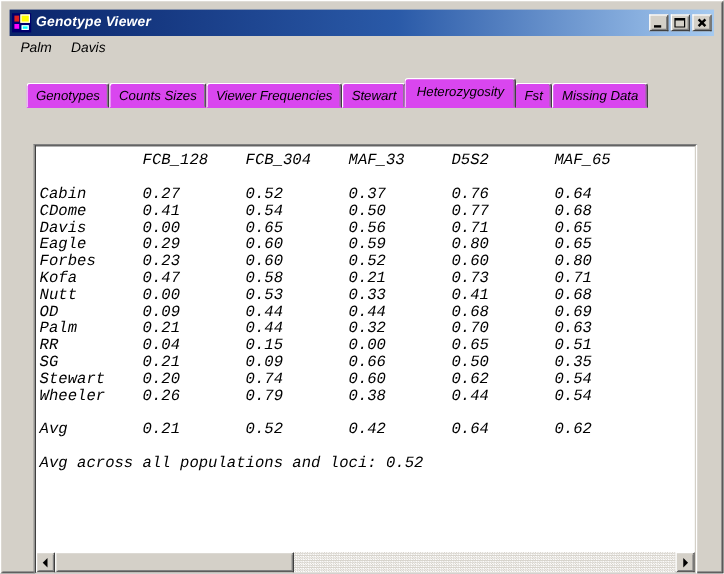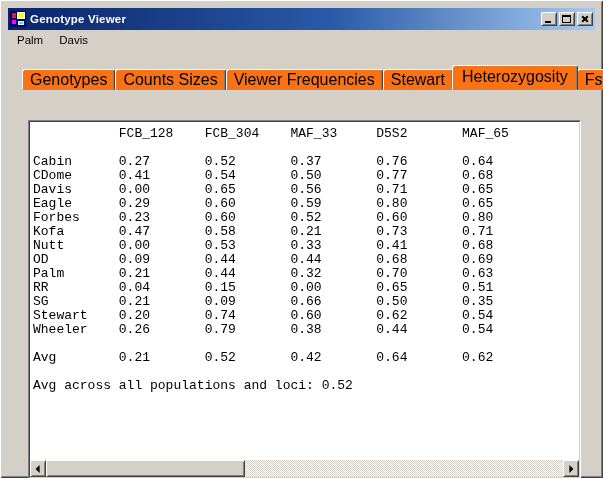--- a/index.html
+++ b/index.html
@@ -2,20 +2,21 @@
 <html><head>
 <meta charset="utf-8">
 <style>
   html,body { margin:0; padding:0; background:#ffffff; }
   * { box-sizing:border-box; }
   .window {
     position:relative; width:603px; height:478px; background:#d4d0c8;
     font-family:"Liberation Sans", sans-serif;
     box-shadow: inset 1px 1px 0 #ffffff, inset -1px -1px 0 #404040,
                 inset 2px 2px 0 #d4d0c8, inset -2px -2px 0 #808080;
+    font-style: italic;
   }
   
   .titlebar {
     position:absolute; left:8px; top:8px; right:8px; height:22px;
     background:linear-gradient(90deg,#0a246a 0%, #2a5aa8 55%, #a6caf0 100%);
     display:flex; align-items:center; padding-left:2px;
   }
   .app-icon { width:16px; height:16px; position:relative; background:#00006b; flex:none; margin-right:4px; }
   .app-icon .b1 { position:absolute; left:2px; top:2px;  width:4px; height:5px; background:#e02020; }
   .app-icon .b2 { position:absolute; left:2px; top:9px;  width:4px; height:4px; background:#ff00ff; }
@@ -35,21 +36,21 @@
     content:""; position:absolute; left:3px; top:5px; width:8px; height:2px; background:#000;
   }
   .glyph-x::before { transform:rotate(45deg); }
   .glyph-x::after  { transform:rotate(-45deg); }
   
   .menubar { position:absolute; left:9px; top:31px; right:9px; height:19px; display:flex; align-items:center; }
   .menu-item { font-size:11.5px; color:#000; padding:2px 8px 3px 8px; }
   
   .tabstrip { position:absolute; left:22px; top:65px; height:25px; display:flex; align-items:flex-end; }
   .tab {
-    height:21px; line-height:20px; padding:0 7px; background:#f97316; font-size:16px; color:#000;
+    height:21px; line-height:20px; padding:0 7px; background:#d946ef; font-size:11px; color:#000;
     border:1px solid; border-color:#ffffff #404040 transparent #ffffff;
     border-radius:3px 3px 0 0; box-shadow: inset -1px 0 0 #808080; white-space:nowrap;
   }
   .tab.selected {
     height:25px; line-height:22px; padding:0 9px; position:relative; z-index:2;
     margin-left:-1px; margin-right:-1px;
   }
   
   .content-outer {
     position:absolute; left:28px; top:90px; width:553px; height:359px;

